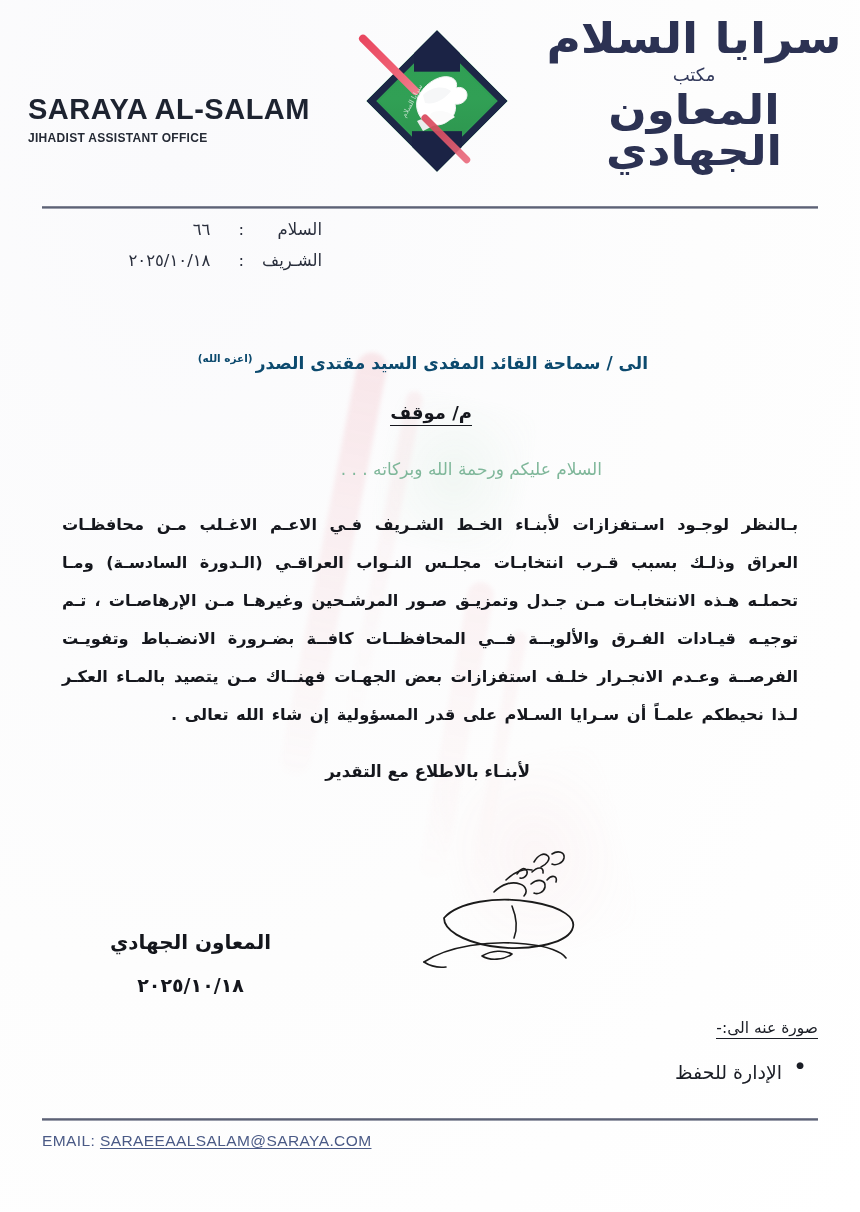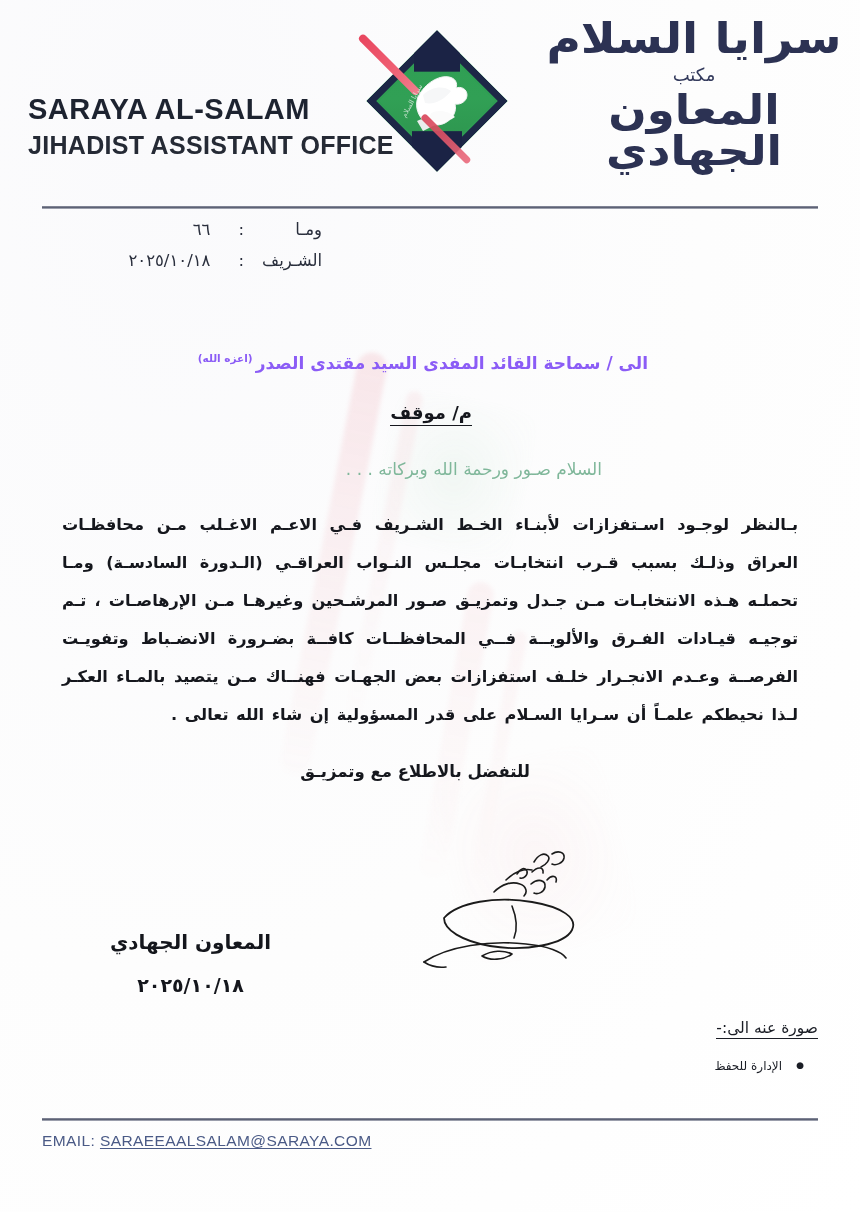--- a/index.html
+++ b/index.html
@@ -84,26 +84,25 @@
     font-weight: bold;
     font-size: 29px;
     letter-spacing: .5px;
     color: #1d2330;
     line-height: 1.05;
     white-space: nowrap;
   }
   .brand-sub {
     font-family: "Liberation Sans", sans-serif;
     font-weight: bold;
-    font-size: 25px;
+    font-size: 12px;
     letter-spacing: .3px;
     color: #252a35;
     margin-top: 7px;
     white-space: nowrap;
-    text-align: center;
   }
 
   
   .emblem {
     position: absolute;
     left: 361px;
     top: 27px;
     width: 150px;
     height: 152px;
   }
@@ -251,21 +250,21 @@
 
   
   .addressee {
     position: absolute;
     right: 212px;
     top: 352px;
     direction: rtl;
     font-family: "DejaVu Sans", sans-serif;
     font-weight: bold;
     font-size: 17px;
-    color: #8b5cf6;
+    color: #0c4a6e;
     white-space: nowrap;
   }
   .addressee .honorific {
     font-size: 10.5px;
     font-weight: bold;
     vertical-align: super;
     margin-right: 3px;
   }
   .subject {
     position: absolute;
@@ -362,21 +361,21 @@
     border-bottom: 1.3px solid #1a1d25;
     display: inline-block;
     padding-bottom: 1px;
   }
   .cc-list {
     list-style: none;
     margin: 18px 0 0 0;
     padding: 0 14px 0 0;
   }
   .cc-list li {
-    font-size: 12px;
+    font-size: 19px;
     line-height: 1.6;
     position: relative;
     padding-right: 22px;
     margin-left: 32px;
   }
   .cc-list li::before {
     content: "\25CF";
     position: absolute;
     right: 0;
     top: 1px;
@@ -445,44 +444,44 @@
       <div class="cal-line1">سرايا السلام</div>
       <div class="cal-line2">مكتب</div>
       <div class="cal-line3">المعاون الجهادي</div>
     </div>
   </div>
 
   <div class="rule-top"></div>
 
   <div class="meta">
     <div class="meta-row">
-      <span class="meta-label">ومـا</span>
+      <span class="meta-label">السلام</span>
       <span class="meta-colon">:</span>
       <span class="meta-value">٦٦</span>
     </div>
     <div class="meta-row">
       <span class="meta-label">الشـريف</span>
       <span class="meta-colon">:</span>
       <span class="meta-value">٢٠٢٥/١٠/١٨</span>
     </div>
   </div>
 
   <div class="addressee">
     <span>الى / سماحة القائد المفدى السيد مقتدى الصدر</span><span class="honorific">(اعزه الله)</span>
   </div>
 
   <div class="subject">م/ موقف</div>
 
-  <div class="greeting">السلام صـور ورحمة الله وبركاته . . .</div>
+  <div class="greeting">السلام عليكم ورحمة الله وبركاته . . .</div>
 
   <div class="body-text">
     <p>بـالنظر لوجـود اسـتفزازات لأبنـاء الخـط الشـريف فـي الاعـم الاغـلب مـن محافظـات العراق وذلـك بسبب قـرب انتخابـات مجلـس النـواب العراقـي (الـدورة السادسـة) ومـا تحملـه هـذه الانتخابـات مـن جـدل وتمزيـق صـور المرشـحين وغيرهـا مـن الإرهاصـات ، تـم توجيـه قيـادات الفـرق والألويــة فــي المحافظــات كافــة بضـرورة الانضـباط وتفويـت الفرصــة وعـدم الانجـرار خلـف استفزازات بعض الجهـات فهنــاك مـن يتصيد بالمـاء العكـر لـذا نحيطكم علمـاً أن سـرايا السـلام على قدر المسؤولية إن شاء الله تعالى .</p>
   </div>
 
-  <div class="closing">للتفضل بالاطلاع مع وتمزيـق</div>
+  <div class="closing">لأبنـاء بالاطلاع مع التقدير</div>
 
   <svg class="signature" viewBox="0 0 230 150">
     <g fill="none" stroke="#1b1b1b" stroke-width="1.6" stroke-linecap="round" stroke-linejoin="round">
       <path d="M148 22 C152 15, 158 12, 162 16 C165 19, 160 25, 155 27"></path>
       <path d="M166 14 C172 10, 179 12, 178 18 C177 23, 170 26, 166 24"></path>
       <path d="M120 40 C128 32, 138 28, 146 30"></path>
       <path d="M131 34 C135 28, 139 27, 141 31 C142 35, 138 39, 134 38"></path>
       <path d="M146 32 C152 26, 158 27, 157 33"></path>
       <path d="M108 52 C116 44, 126 41, 134 44 C140 46, 142 52, 138 56"></path>
       <path d="M145 44 C152 38, 160 40, 159 47 C158 52, 152 55, 148 53"></path>

